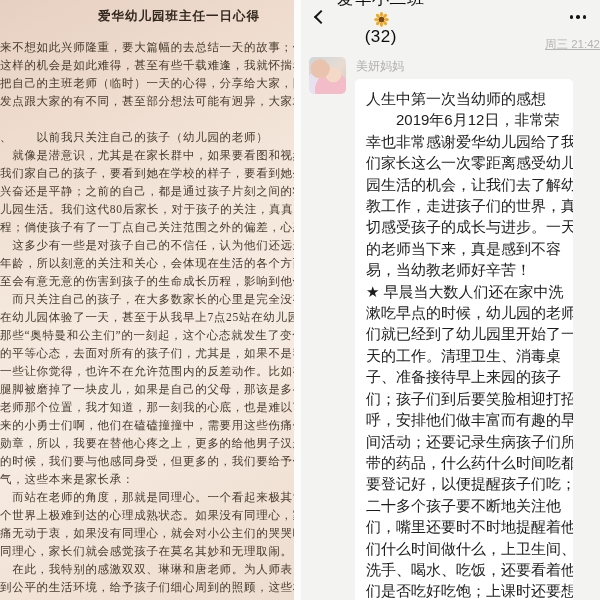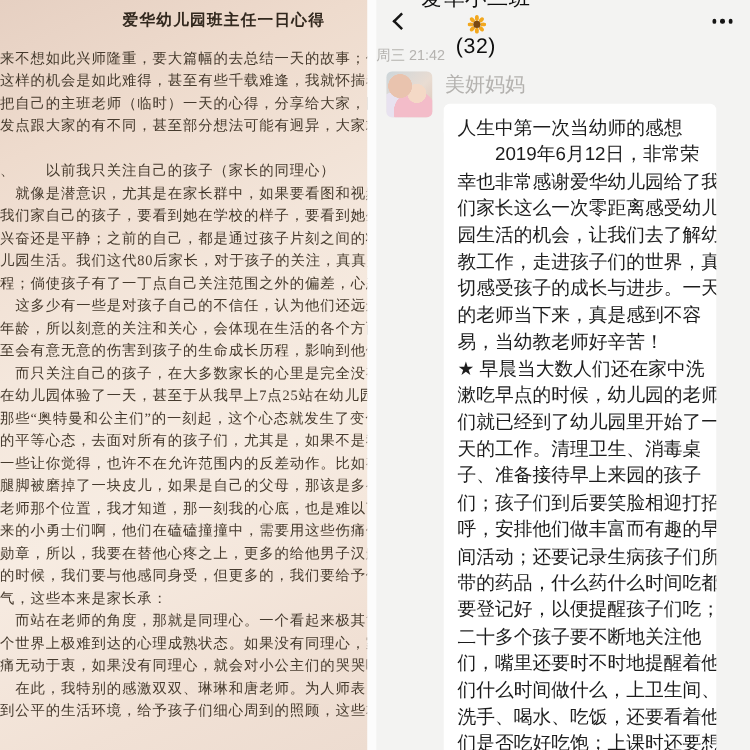--- a/index.html
+++ b/index.html
@@ -29,34 +29,34 @@
   .chat-panel { flex:1; height:600px; background:#f3f3f2; position:relative; overflow:hidden; }
 
   .chat-header { height:34px; display:flex; align-items:center; padding:0 12px 0 9px; }
   .back-btn { width:18px; height:18px; display:flex; align-items:center; justify-content:center; cursor:pointer; }
   .chevron { width:10px; height:10px; border-left:2px solid #151515; border-bottom:2px solid #151515; transform:rotate(45deg); margin-left:4px; }
   .chat-title { display:flex; align-items:center; margin-left:9px; font-size:17px; color:#0d0d0d; letter-spacing:0.5px;flex-direction:column; }
   .chat-title .flower { margin:2px 1px 0 3px; display:inline-flex; }
   .more-btn { margin-left:auto; display:flex; gap:3px; align-items:center; cursor:pointer; padding:6px 2px; }
   .more-btn i { width:3.5px; height:3.5px; border-radius:50%; background:#151515; display:block; }
 
-  .timestamp { text-align:left; font-size:11.5px; color:#b5b3b0; margin-top:3px; height:16px; }
+  .timestamp { text-align:right; font-size:11.5px; color:#b5b3b0; margin-top:3px; height:16px;text-decoration:underline; }
 
   .message-row { display:flex; align-items:flex-start; padding:4px 8px 0 8px; }
   .avatar {
     width:37px; height:37px; border-radius:5px; flex:none; cursor:pointer;
     background:
       radial-gradient(circle at 30% 32%, #e9c3ae 0 26%, rgba(0,0,0,0) 27%),
       radial-gradient(circle at 66% 48%, #f4d9c6 0 24%, rgba(0,0,0,0) 25%),
       radial-gradient(circle at 62% 88%, #f3bcc9 0 42%, rgba(0,0,0,0) 43%),
       radial-gradient(circle at 18% 80%, #e8e2f0 0 30%, rgba(0,0,0,0) 31%),
       linear-gradient(135deg,#cdd6da 0%, #e9dcd2 55%, #d9c4b8 100%);
   }
   .msg-col { margin-left:9px; }
-  .sender-name { font-size:16px; color:#b4b2af; margin:1px 0 4px 1px; }
+  .sender-name { font-size:12px; color:#b4b2af; margin:1px 0 4px 1px; }
   .bubble {
     position:relative; background:#ffffff; border-radius:5px;
     width:218px; padding:9px 11px; color:#1c1c1c;
     font-size:15px; line-height:21.4px; white-space:pre; overflow:hidden;
   }
   .bubble::before {
     content:""; position:absolute; left:-4px; top:13px;
     width:9px; height:9px; background:#ffffff; transform:rotate(45deg);
   }
 </style>
@@ -66,21 +66,21 @@
 <div class="stage">
 
   <div class="doc-panel">
     <div class="doc-title">爱华幼儿园班主任一日心得</div>
     <div class="doc-body">
         <div class="doc-line">来不想如此兴师隆重，要大篇幅的去总结一天的故事；但一想到</div>
         <div class="doc-line">这样的机会是如此难得，甚至有些千载难逢，我就怀揣着窃喜又</div>
         <div class="doc-line">把自己的主班老师（临时）一天的心得，分享给大家，因为是个</div>
         <div class="doc-line">发点跟大家的有不同，甚至部分想法可能有迥异，大家求同存异</div>
         <div class="doc-line"></div>
-        <div class="doc-line">、　　以前我只关注自己的孩子（家长的同理心）</div>
+        <div class="doc-line">、　　以前我只关注自己的孩子（幼儿园的老师）</div>
         <div class="doc-line">　就像是潜意识，尤其是在家长群中，如果要看图和视频，第一个</div>
         <div class="doc-line">我们家自己的孩子，要看到她在学校的样子，要看到她生命的状态</div>
         <div class="doc-line">兴奋还是平静；之前的自己，都是通过孩子片刻之间的状态，去揣</div>
         <div class="doc-line">儿园生活。我们这代80后家长，对于孩子的关注，真真是被自己</div>
         <div class="doc-line">程；倘使孩子有了一丁点自己关注范围之外的偏差，心态天平就容</div>
         <div class="doc-line">　这多少有一些是对孩子自己的不信任，认为他们还远远不到自己</div>
         <div class="doc-line">年龄，所以刻意的关注和关心，会体现在生活的各个方面。这种关</div>
         <div class="doc-line">至会有意无意的伤害到孩子的生命成长历程，影响到他们本来的生</div>
         <div class="doc-line">　而只关注自己的孩子，在大多数家长的心里是完全没有任何问题</div>
         <div class="doc-line">在幼儿园体验了一天，甚至于从我早上7点25站在幼儿园门口，开</div>
@@ -89,20 +89,21 @@
         <div class="doc-line">一些让你觉得，也许不在允许范围内的反差动作。比如有的奥特曼，</div>
         <div class="doc-line">腿脚被磨掉了一块皮儿，如果是自己的父母，那该是多么心疼，而当</div>
         <div class="doc-line">老师那个位置，我才知道，那一刻我的心底，也是难以言尽的疼痛，</div>
         <div class="doc-line">来的小勇士们啊，他们在磕磕撞撞中，需要用这些伤痛作为他们辉煌</div>
         <div class="doc-line">勋章，所以，我要在替他心疼之上，更多的给他男子汉般的期许和加</div>
         <div class="doc-line">的时候，我们要与他感同身受，但更多的，我们要给予他们生活和战</div>
         <div class="doc-line">气，这些本来是家长承：</div>
         <div class="doc-line">　而站在老师的角度，那就是同理心。一个看起来极其简单的同理</div>
         <div class="doc-line">个世界上极难到达的心理成熟状态。如果没有同理心，家长就会对其</div>
         <div class="doc-line">痛无动于衷，如果没有同理心，就会对小公主们的哭哭啼啼置若罔闻</div>
+        <div class="doc-line">同理心，家长们就会感觉孩子在莫名其妙和无理取闹。</div>
         <div class="doc-line">　在此，我特别的感激双双、琳琳和唐老师。为人师表，一视同仁</div>
         <div class="doc-line">到公平的生活环境，给予孩子们细心周到的照顾，这些本来是家长承</div>
       </div>
   </div>
 
   <div class="divider"></div>
 
   <div class="chat-panel">
 
     <div class="chat-header">

